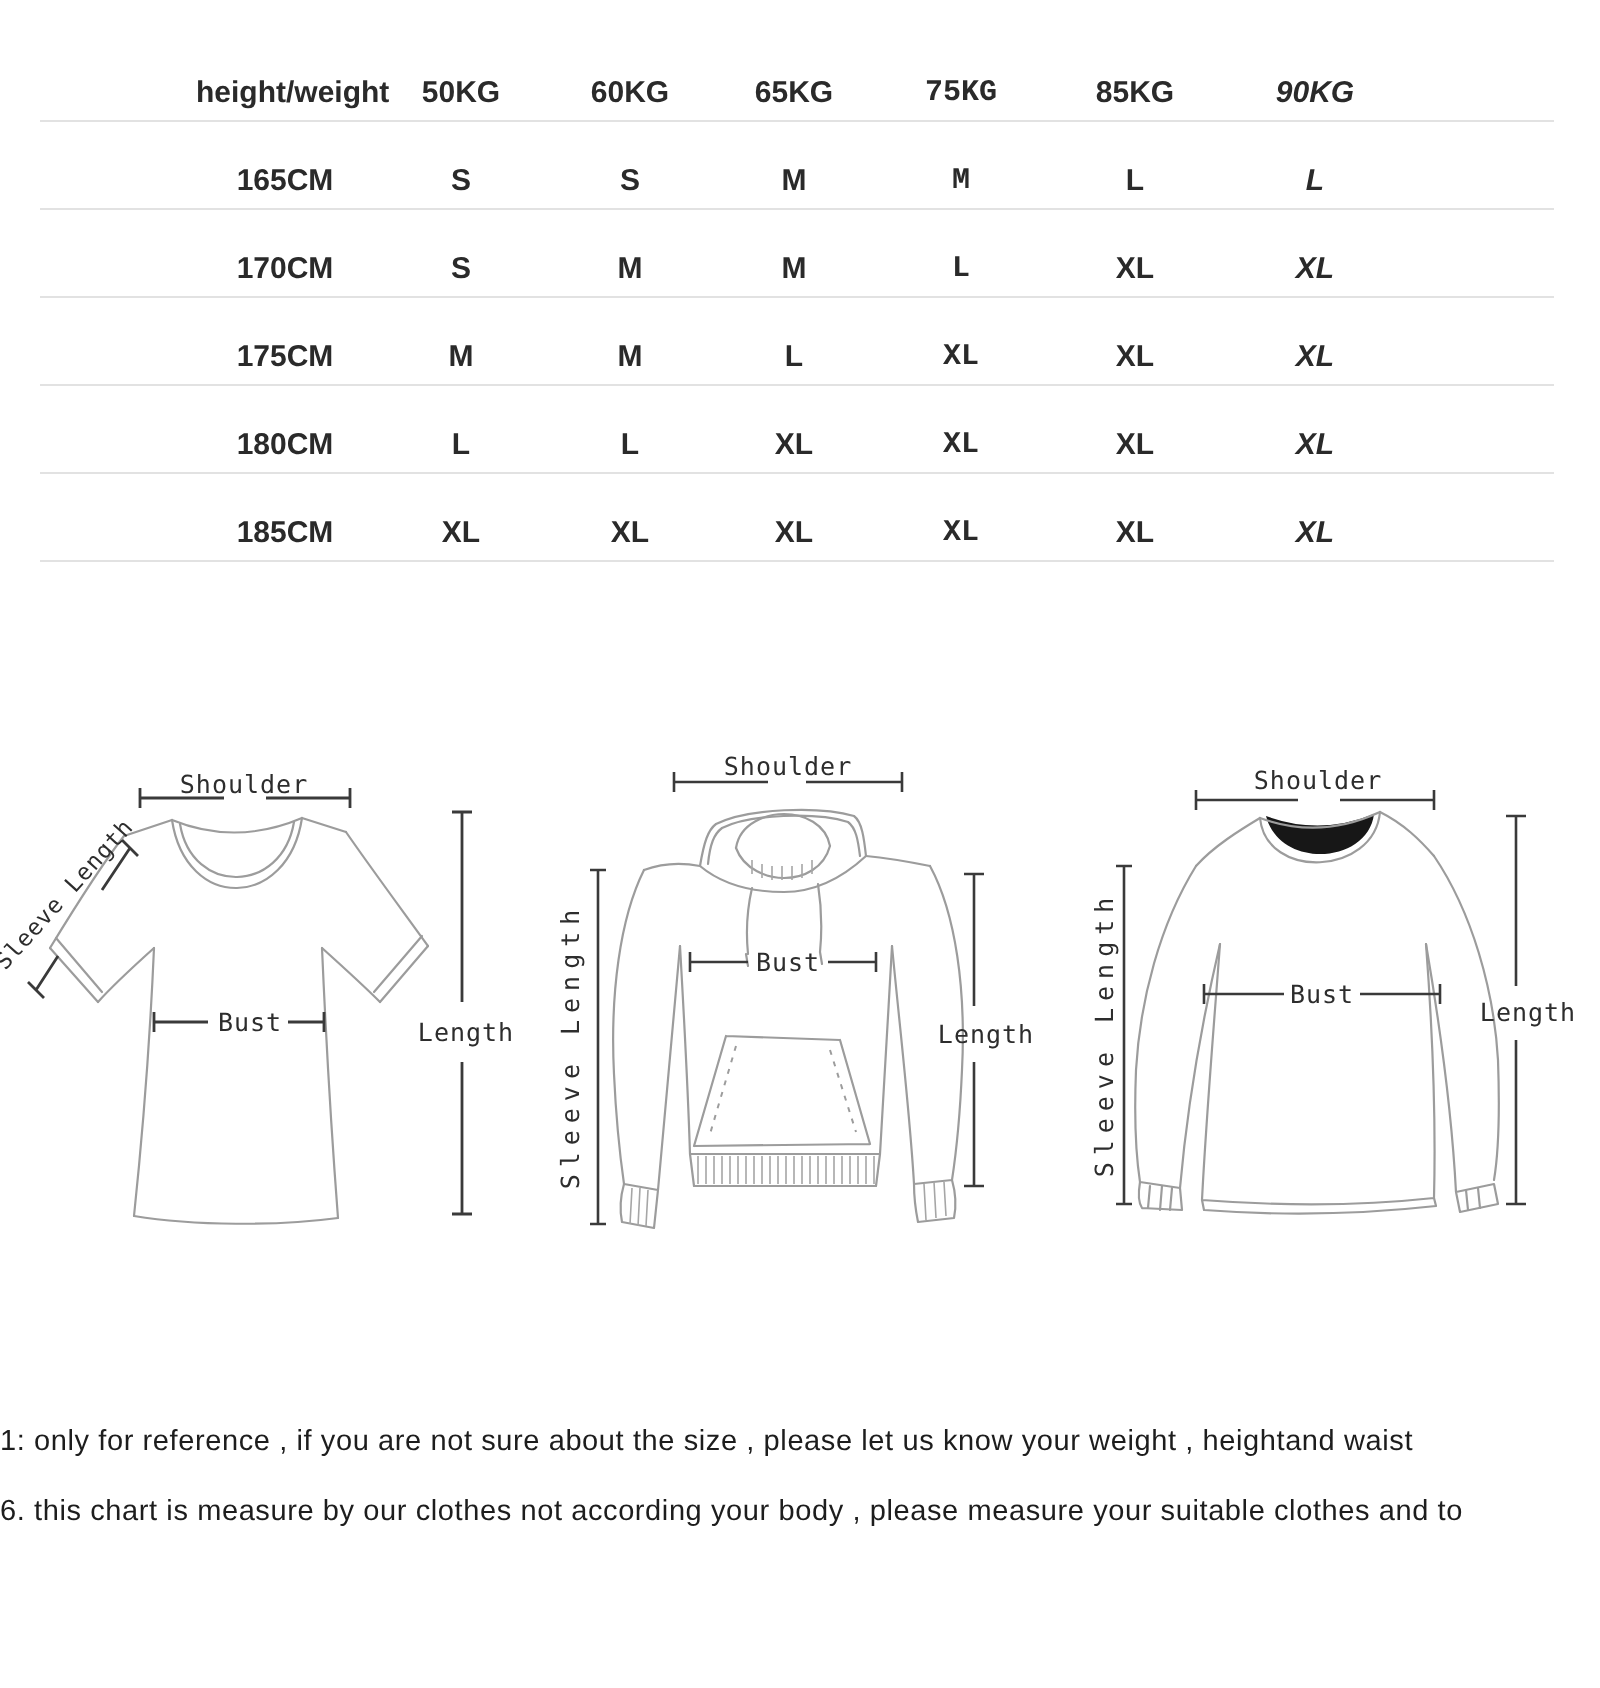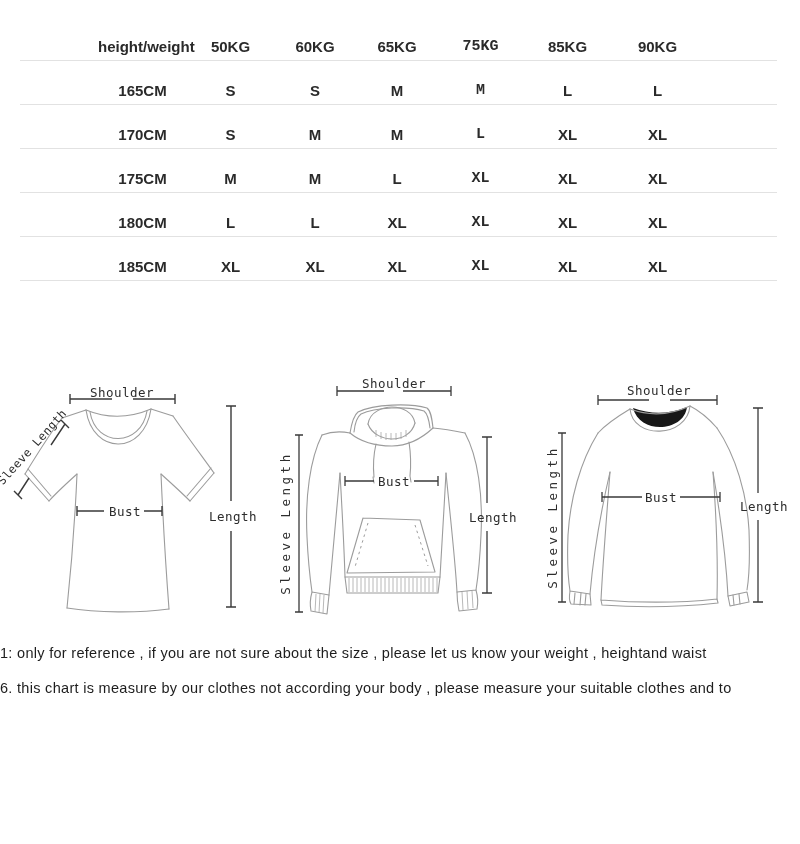--- a/index.html
+++ b/index.html
@@ -12,36 +12,36 @@
   .trow{display:flex;align-items:flex-end;height:44px;box-sizing:border-box;
         padding:0 0 5px 78px;border-bottom:1px solid #e2e2e2;}
   .trow.header{height:35px;}
   .trow .cell{display:block;text-align:center;white-space:nowrap;}
   .trow .cell:nth-child(1){width:89px;}
   .trow .cell:nth-child(2){width:87px;}
   .trow .cell:nth-child(3){width:82px;}
   .trow .cell:nth-child(4){width:82px;}
   .trow .cell:nth-child(5){width:85px;font-family:Liberation Mono, monospace;}
   .trow .cell:nth-child(6){width:89px;}
-  .trow .cell:nth-child(7){width:91px;}
+  .trow .cell:nth-child(7){width:91px;font-style:italic;}
 
   
   .figure{position:absolute;}
   #fig-tshirt{left:5px;top:350px;width:255px;height:290px;}
   #fig-hoodie{left:262px;top:345px;width:260px;height:300px;}
   #fig-sweatshirt{left:530px;top:350px;width:270px;height:290px;}
   .figure svg{position:absolute;left:0;top:0;}
   .dim-label{position:absolute;font-family:"DejaVu Sans Mono",monospace;
              font-size:12.5px;color:#2d2d2d;letter-spacing:0.5px;white-space:nowrap;
              transform:translate(-50%,-50%);}
   .dim-label.rot90{transform:translate(-50%,-50%) rotate(-90deg);letter-spacing:3.5px;}
   .dim-label.rot48{transform:translate(-50%,-50%) rotate(-48deg);font-size:11.5px;letter-spacing:0.5px;}
 
   
-  .notes{position:absolute;left:0;top:636px;width:656px;
+  .notes{position:absolute;left:0;top:704px;width:656px;
          font-size:14.5px;letter-spacing:0.3px;color:#1d1d1d;}
   .note-line{height:35px;line-height:35px;white-space:nowrap;}
 </style>
 </head>
 <body>
 
 <div class="page">
 
   <section class="size-table">
     <div class="trow header">

